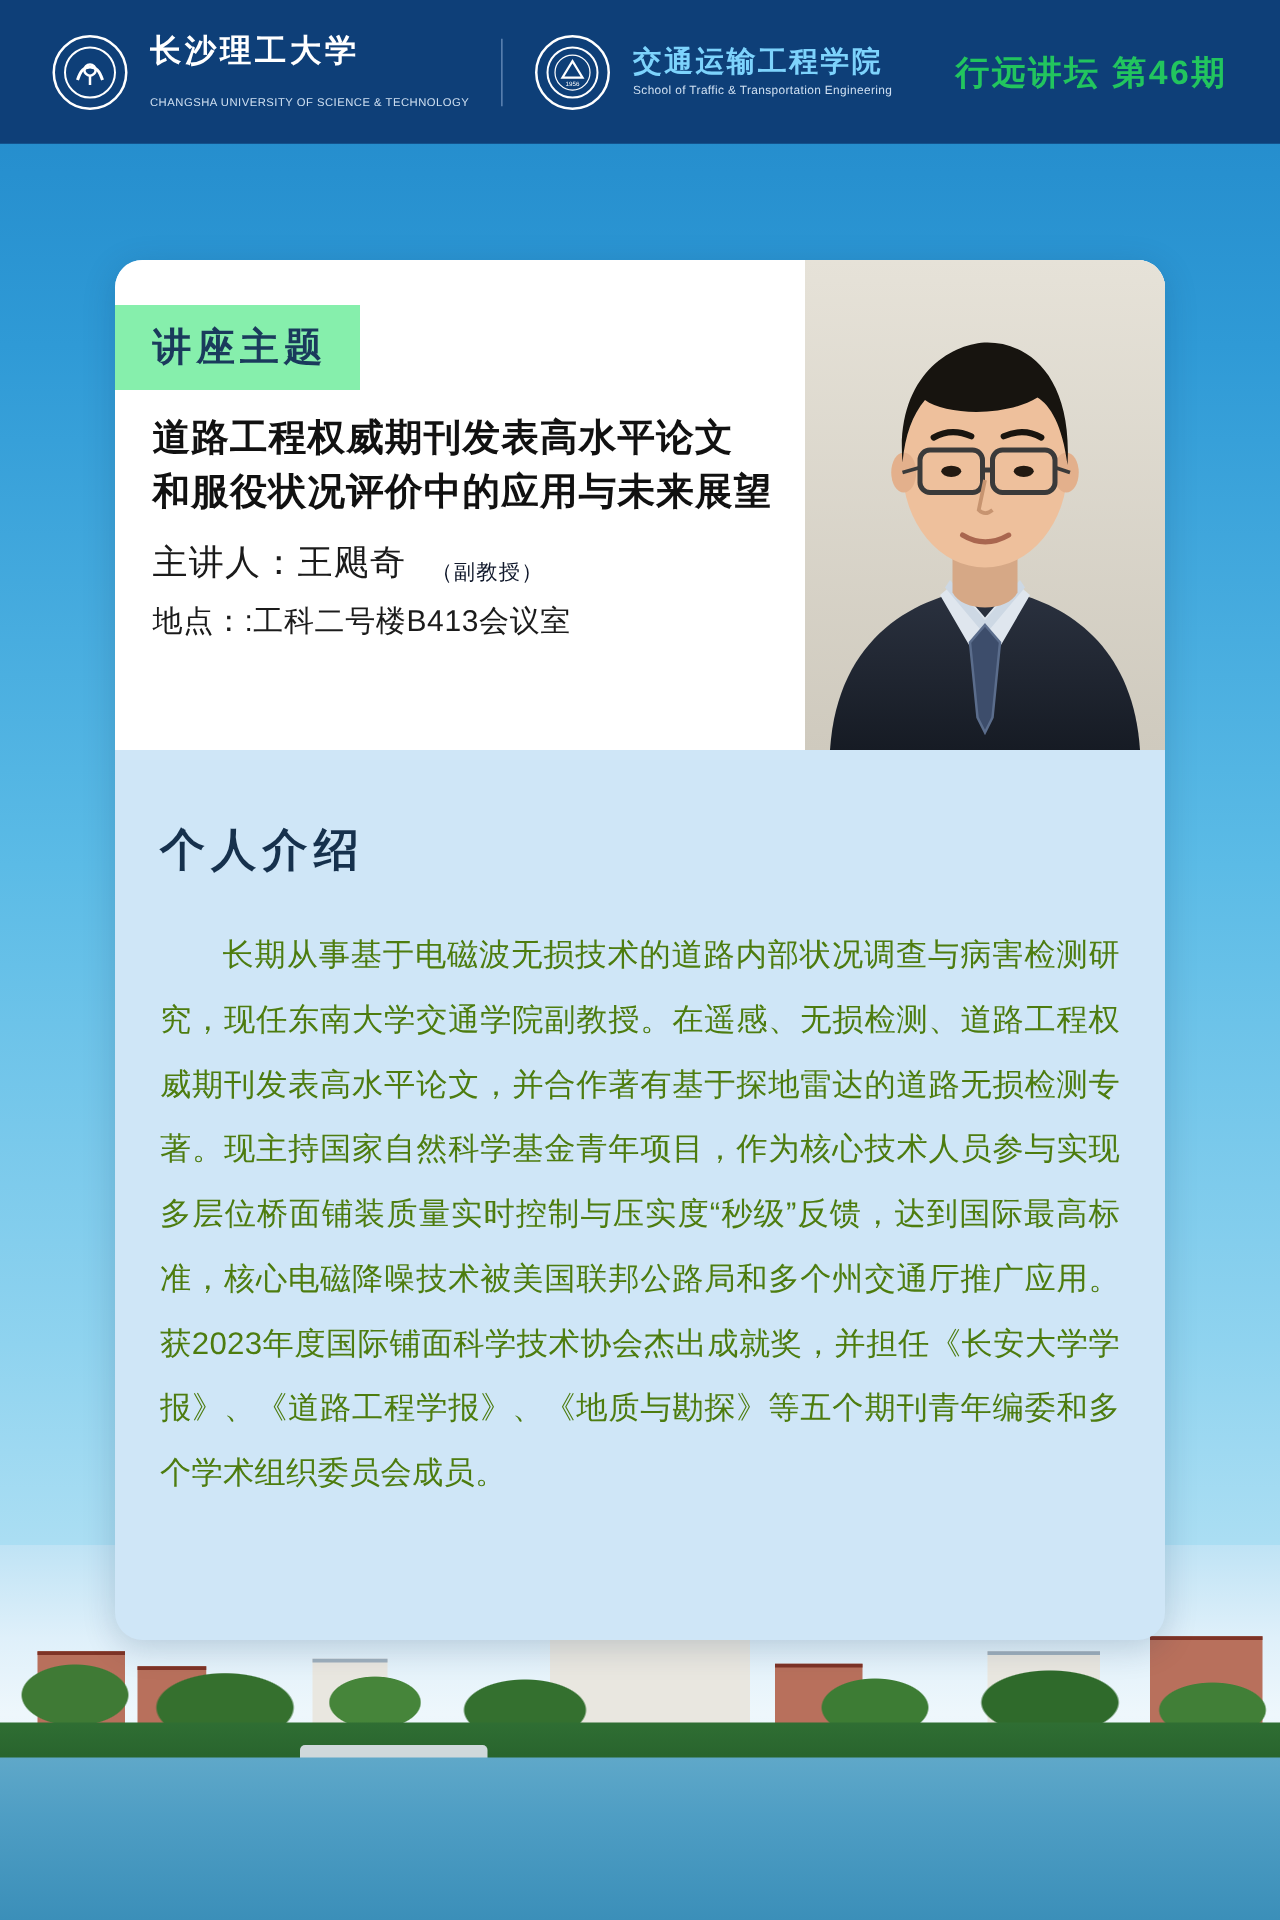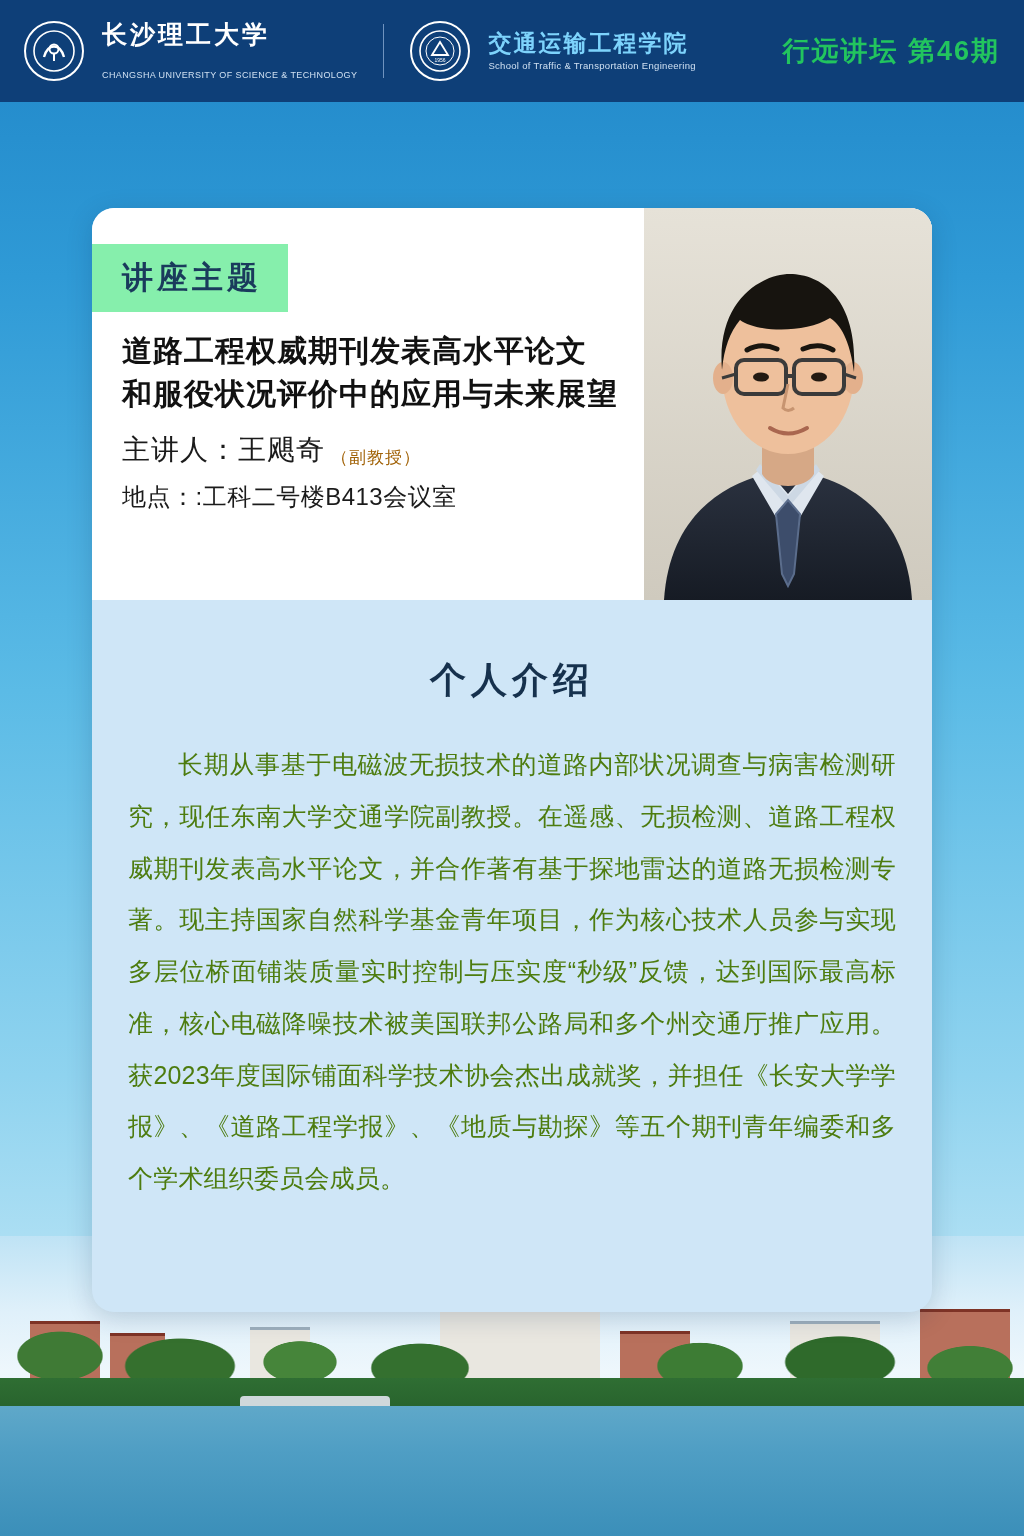--- a/index.html
+++ b/index.html
@@ -19,26 +19,26 @@
     height: 1536px;
     overflow: hidden;
     background: linear-gradient(180deg, #1f86c8 0%, #2f9ad6 18%, #5bbbe6 45%, #8fd3ef 70%, #bfe6f6 88%, #dff2fb 100%);
   }
 
   
   .header {
     position: absolute;
     top: 0; left: 0;
     width: 1024px;
-    height: 102px;
+    height: 115px;
     background: #0e3f78;
     display: flex;
     align-items: center;
     justify-content: space-between;
-    padding: 0 24px;
+    padding: 0 42px;
     box-sizing: border-box;
     gap: 28px;
   }
   .header-left {
     display: flex;
     align-items: center;
     gap: 18px;
   }
   .logo-badge {
     width: 56px; height: 56px;
@@ -211,22 +211,22 @@
     color: #1b1b1b;
     font-size: 28px;
     letter-spacing: 1px;
     display: flex;
     align-items: flex-end;
     font-family: Liberation Mono, monospace;
   }
   .speaker-name { font-weight: normal; }
   .speaker-rank {
     font-size: 17px;
-    margin-left: 6px;
-    color: #a16207;
+    margin-left: 20px;
+    color: #0f172a;
   }
   .meta-row {
     margin-top: 12px;
     color: #1b1b1b;
     font-size: 24px;
     letter-spacing: 0.5px;
   }
   .portrait {
     position: absolute;
     right: 0;
@@ -239,21 +239,21 @@
   .portrait svg { display: block; }
 
   
   .card-bottom {
     position: relative;
     padding: 0 36px;
     height: 712px;
     box-sizing: border-box;
   }
   .bio-title {
-    text-align: center;
+    text-align: left;
     color: #16314d;
     font-size: 36px;
     font-weight: bold;
     letter-spacing: 5px;
     padding-top: 56px;
     font-family: "Liberation Serif", "DejaVu Serif", serif;
   }
   .bio-text {
     margin-top: 34px;
     color: #4d7c0f;

